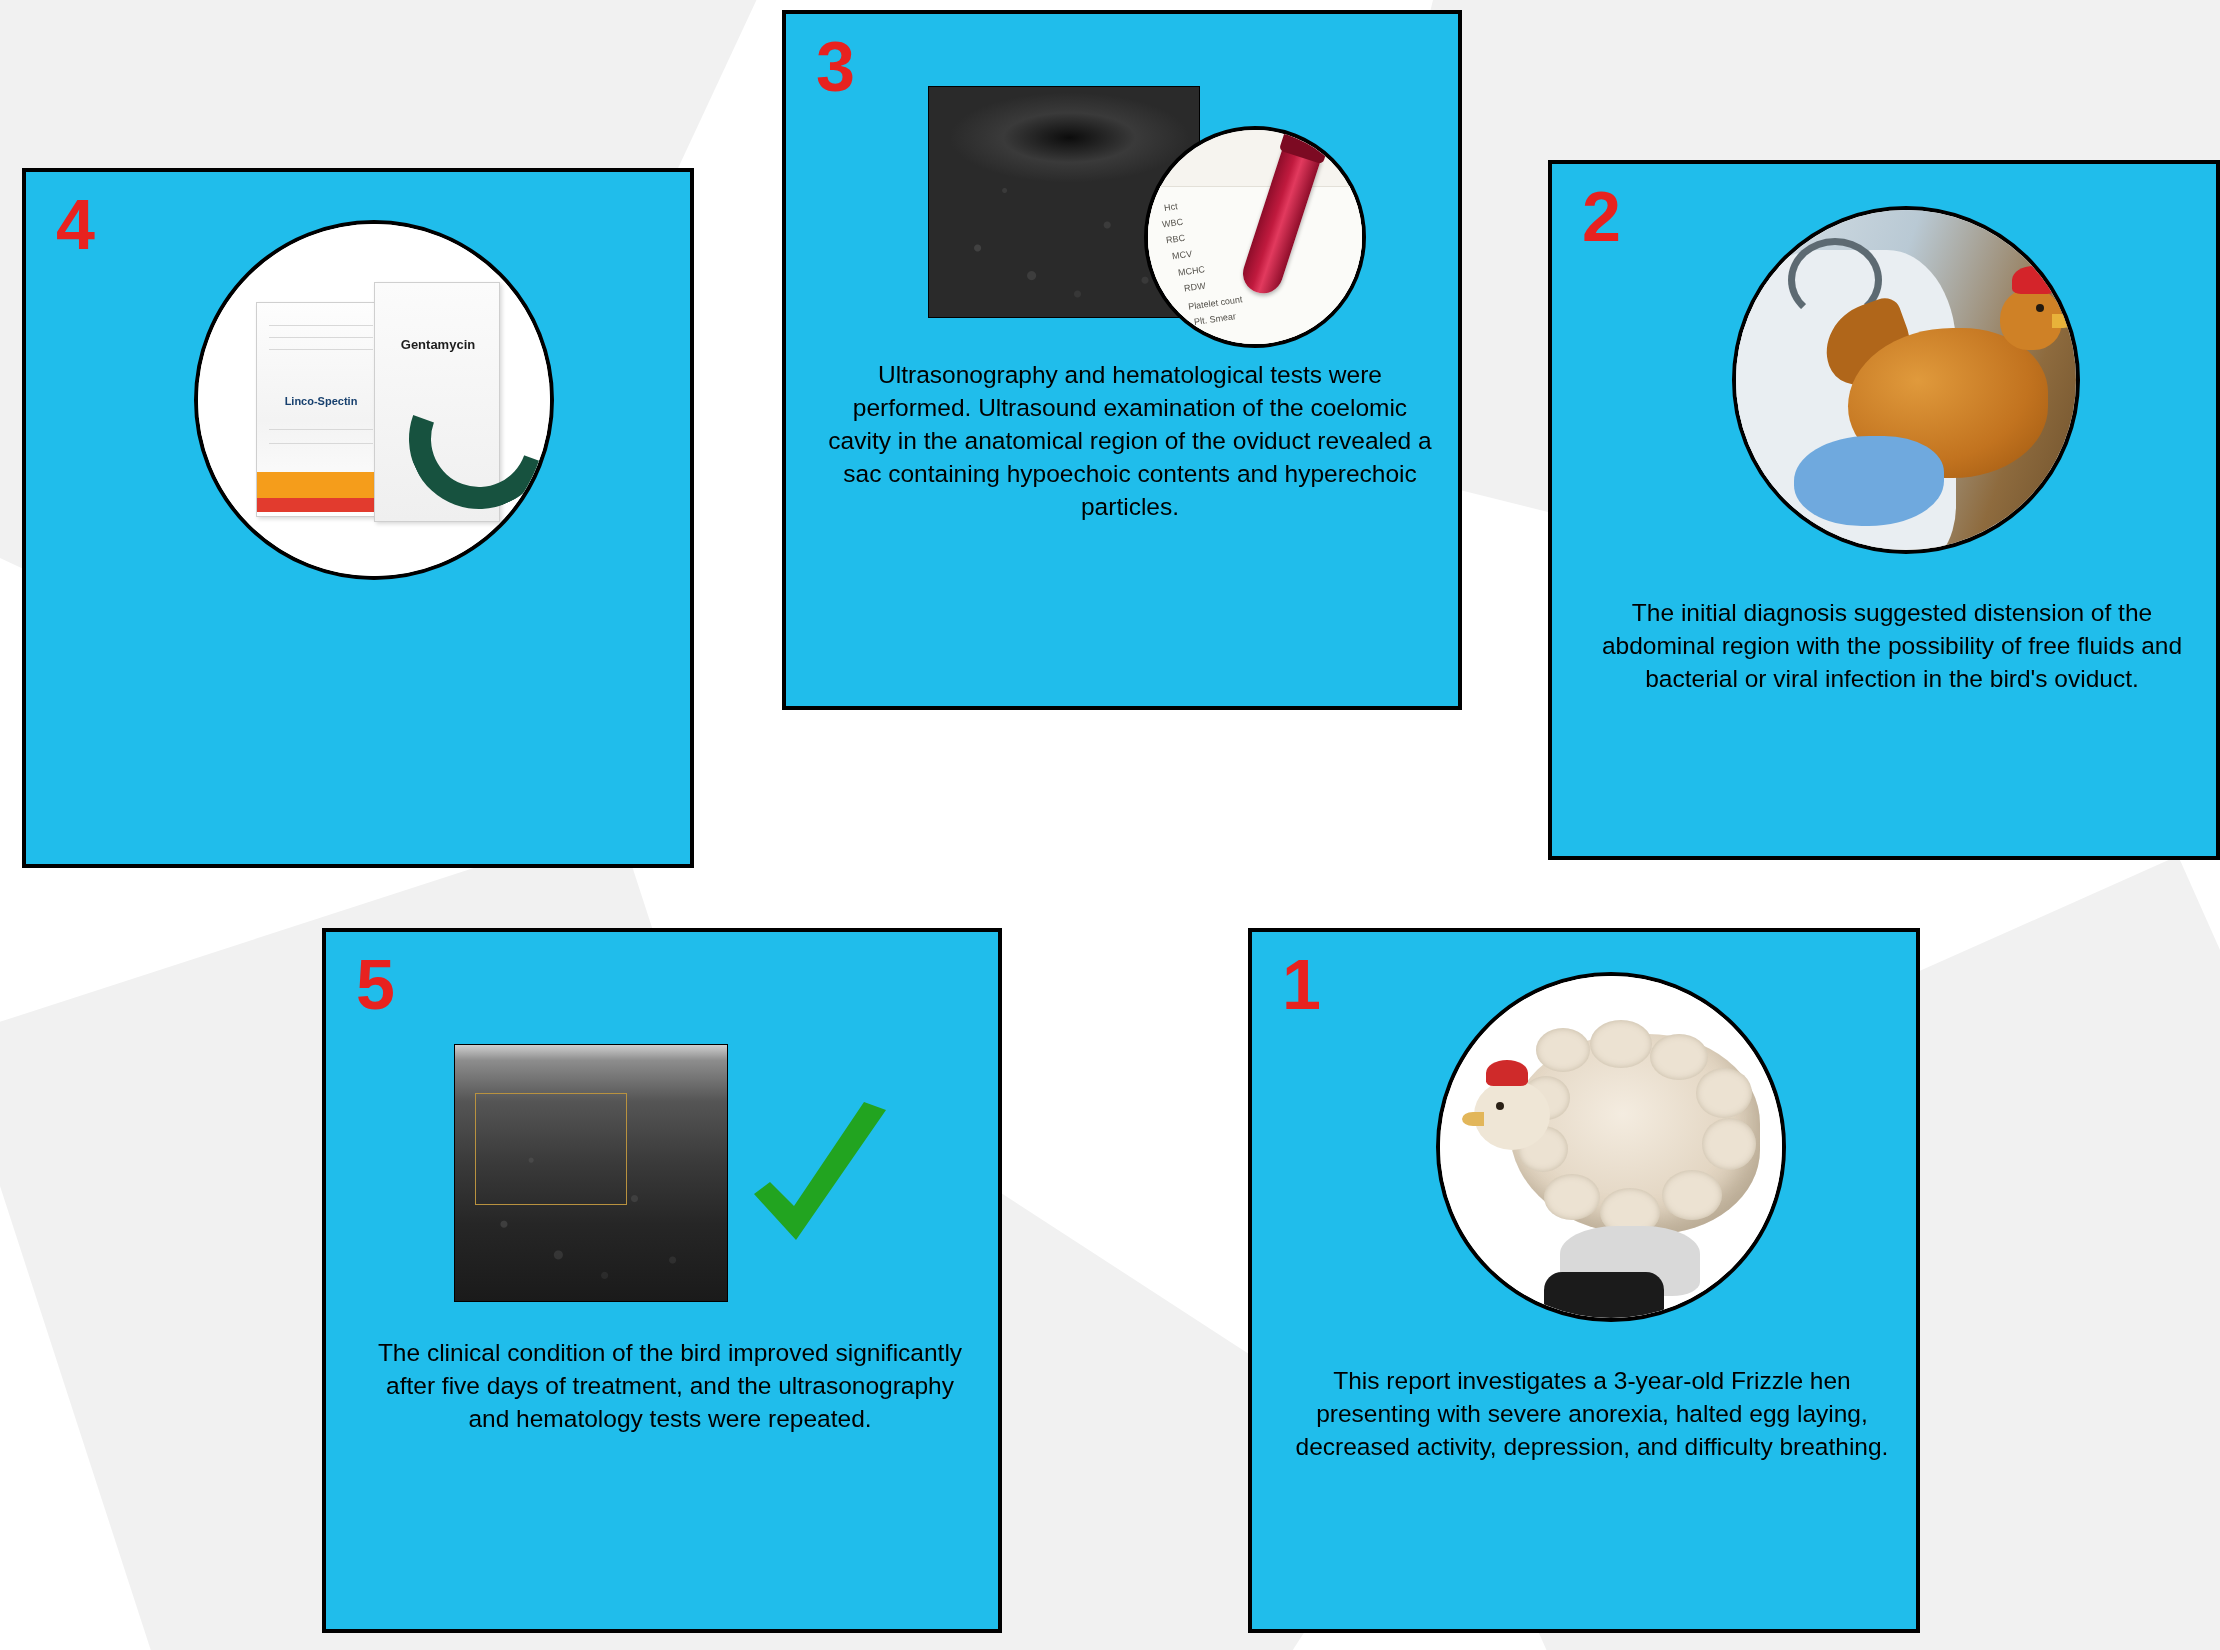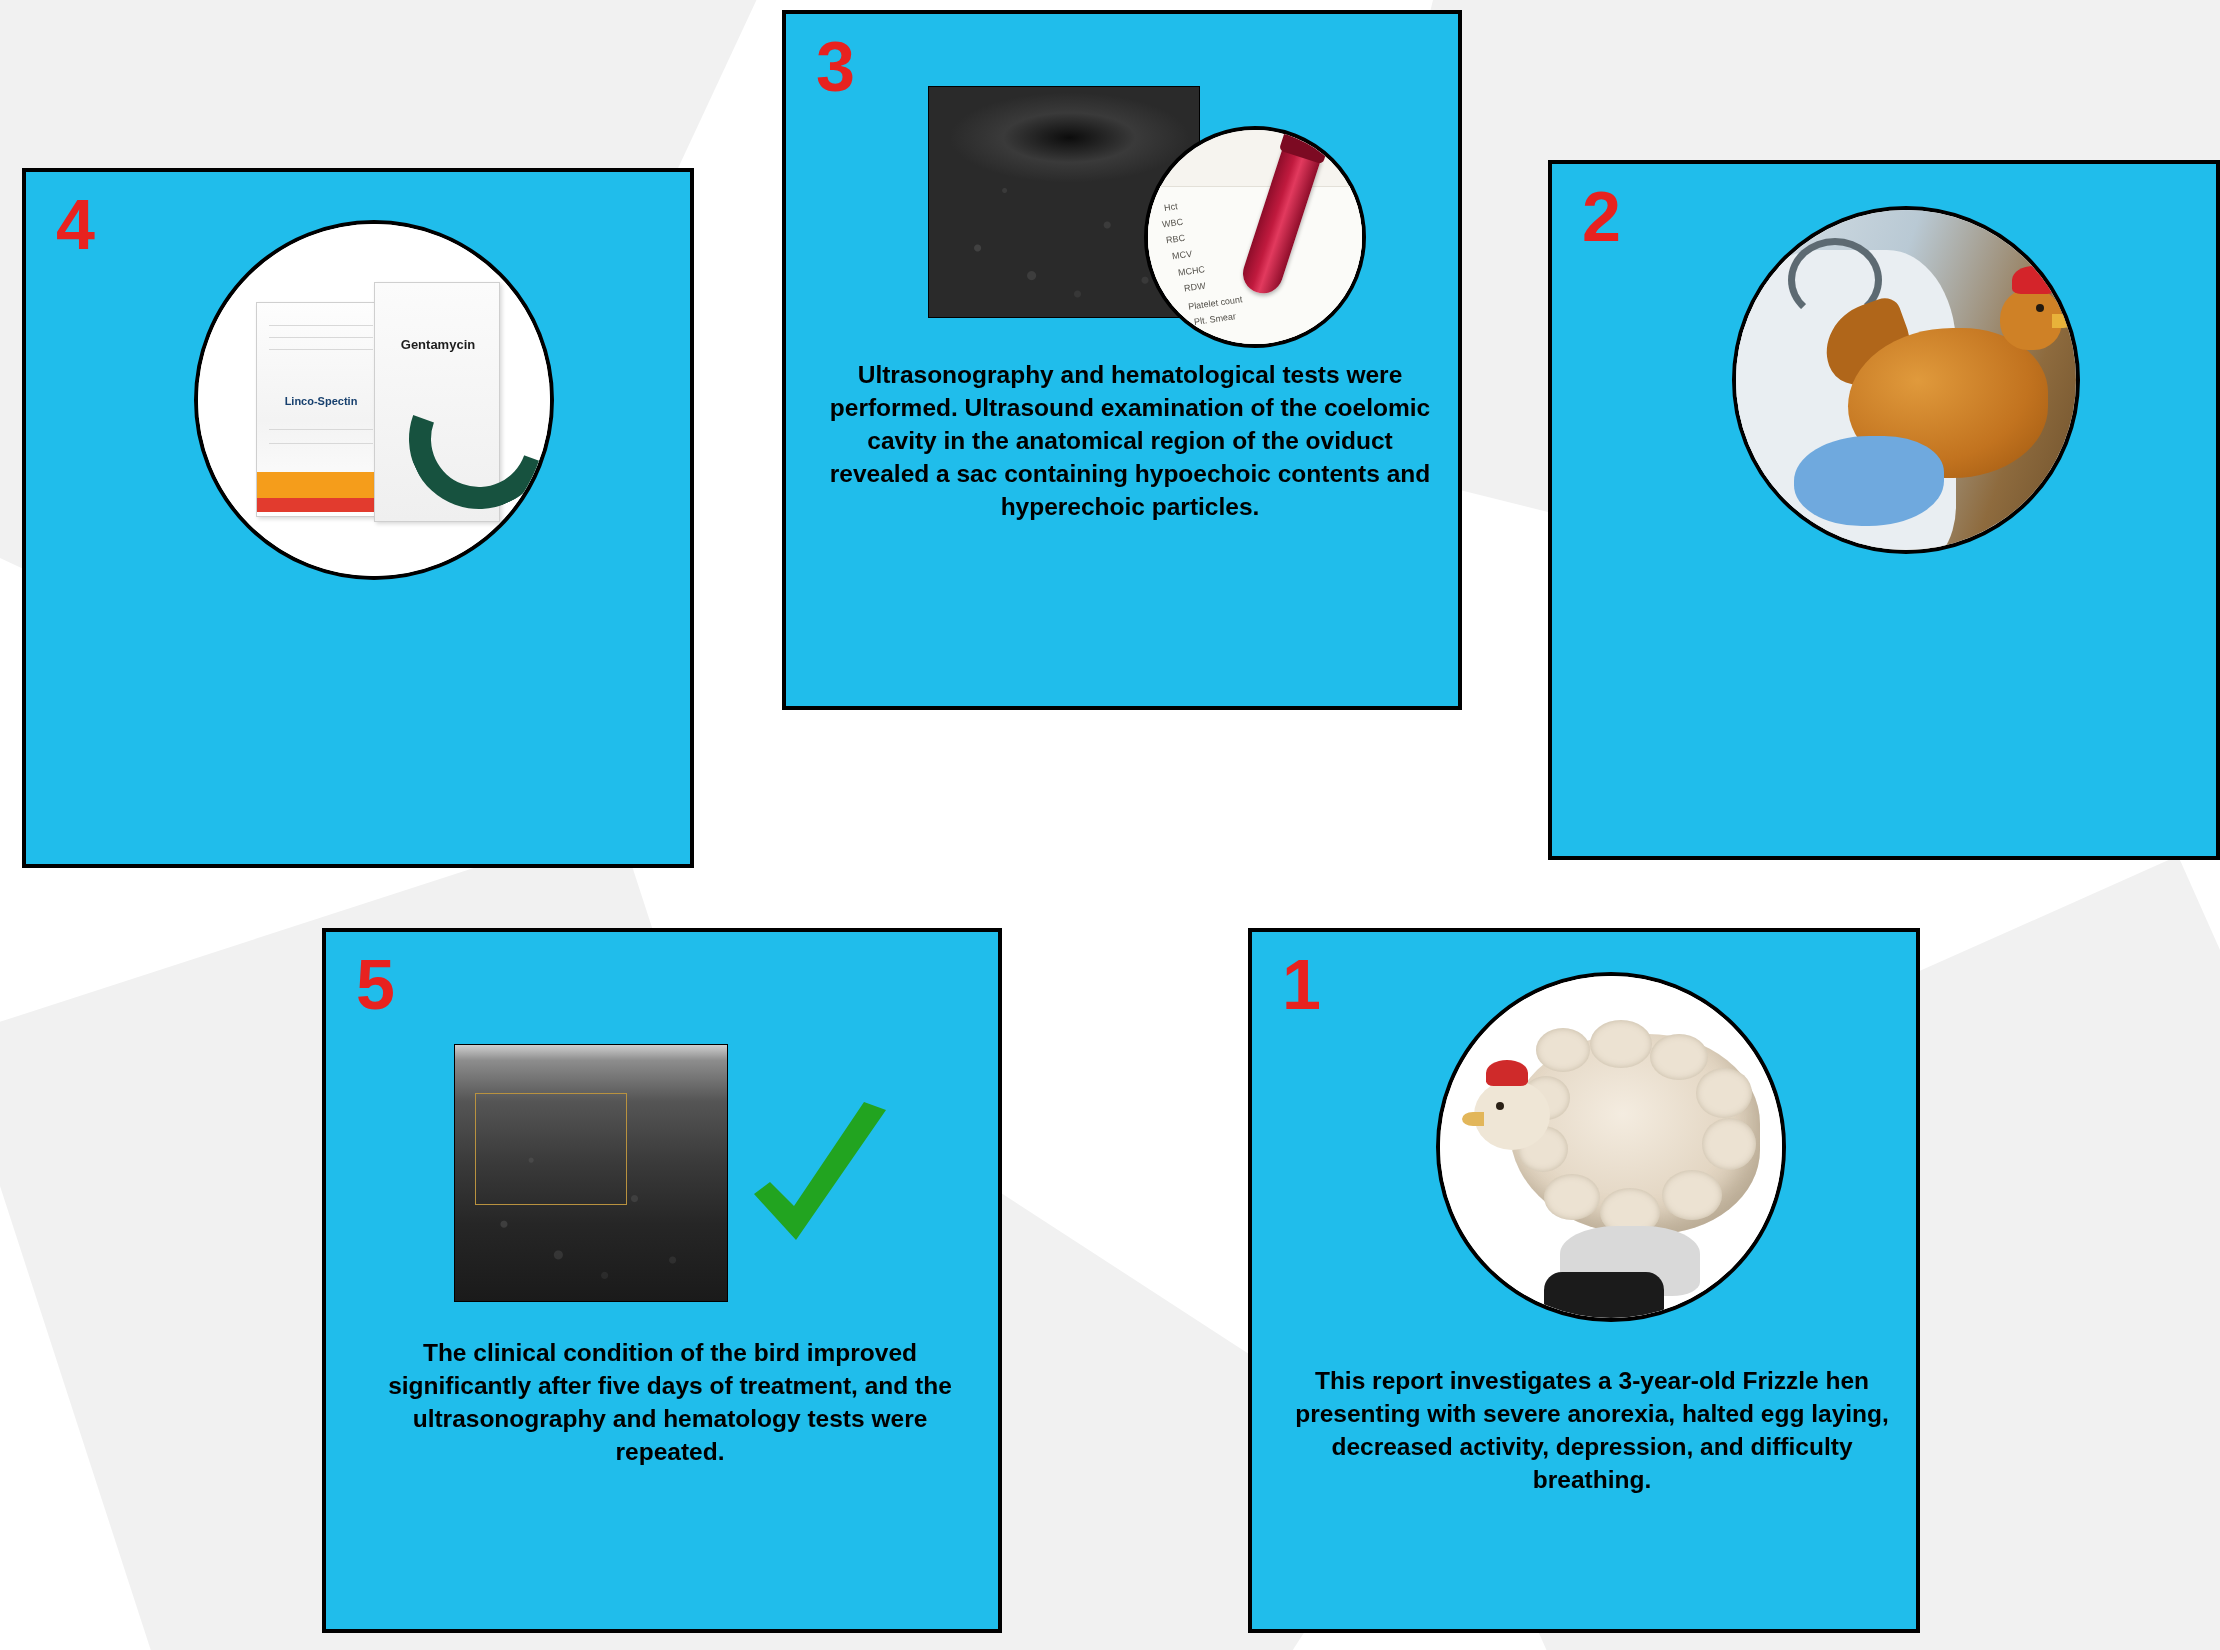--- a/index.html
+++ b/index.html
@@ -46,21 +46,21 @@
     line-height: 1;
     left: 30px;
     top: 18px;
     font-family: "Liberation Sans", sans-serif;
   }
   .caption {
     position: absolute;
     left: 38px;
     right: 22px;
     color: #000000;
-    font-weight: bold;
+    font-weight: normal;
     font-size: 24.5px;
     line-height: 1.35;
     text-align: center;
   }
 
   
   .circle-img {
     position: absolute;
     border-radius: 50%;
     border: 4px solid #000;
@@ -264,20 +264,21 @@
       <div class="hen-tail"></div>
       <div class="hen-body"></div>
       <div class="vet-glove"></div>
       <div class="hen-head"></div>
       <div class="hen-comb"></div>
       <div class="hen-eye"></div>
       <div class="hen-beak"></div>
     </div>
   </div>
 
+  <div class="caption">The initial diagnosis suggested distension of the abdominal region with the possibility of free fluids and bacterial or viral infection in the bird's oviduct.</div>
 </div>
 
 <div class="card" id="card5">
   <div class="card-num">5</div>
 
   <div class="us-img">
     <div class="us-grad-b"></div>
     <div class="us-speck"></div>
     <div class="us-box"></div>
   </div>

